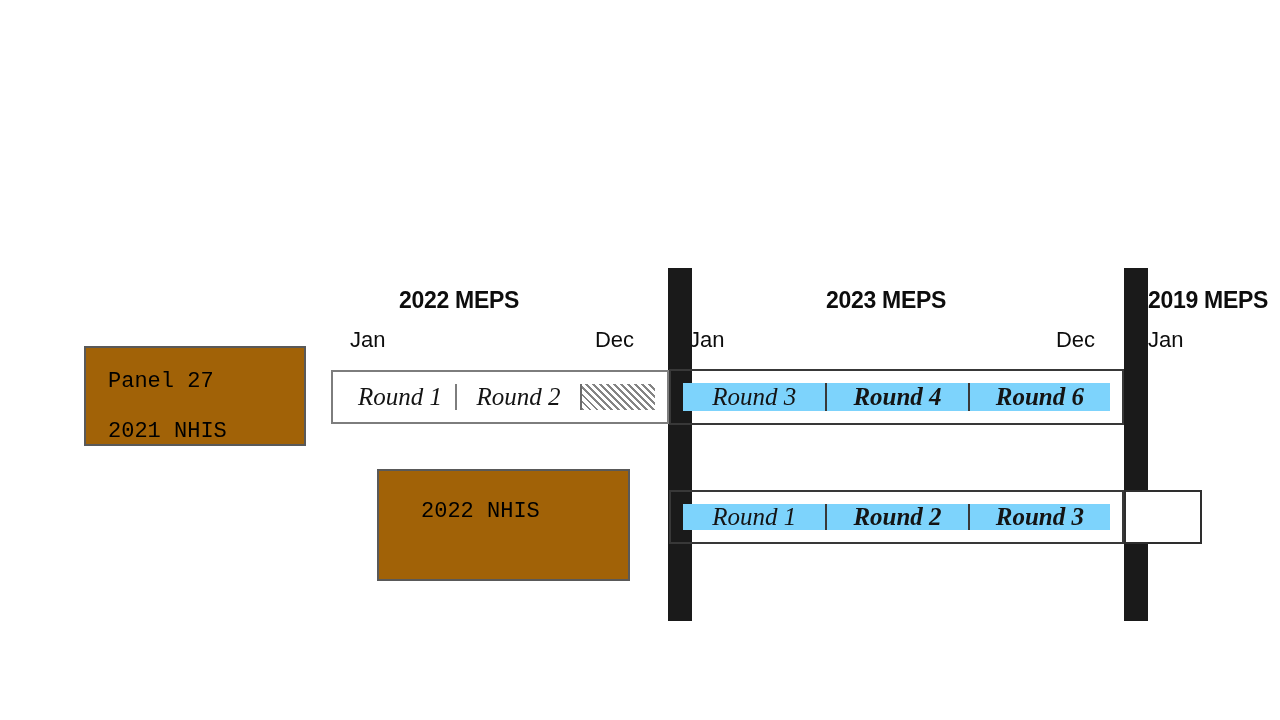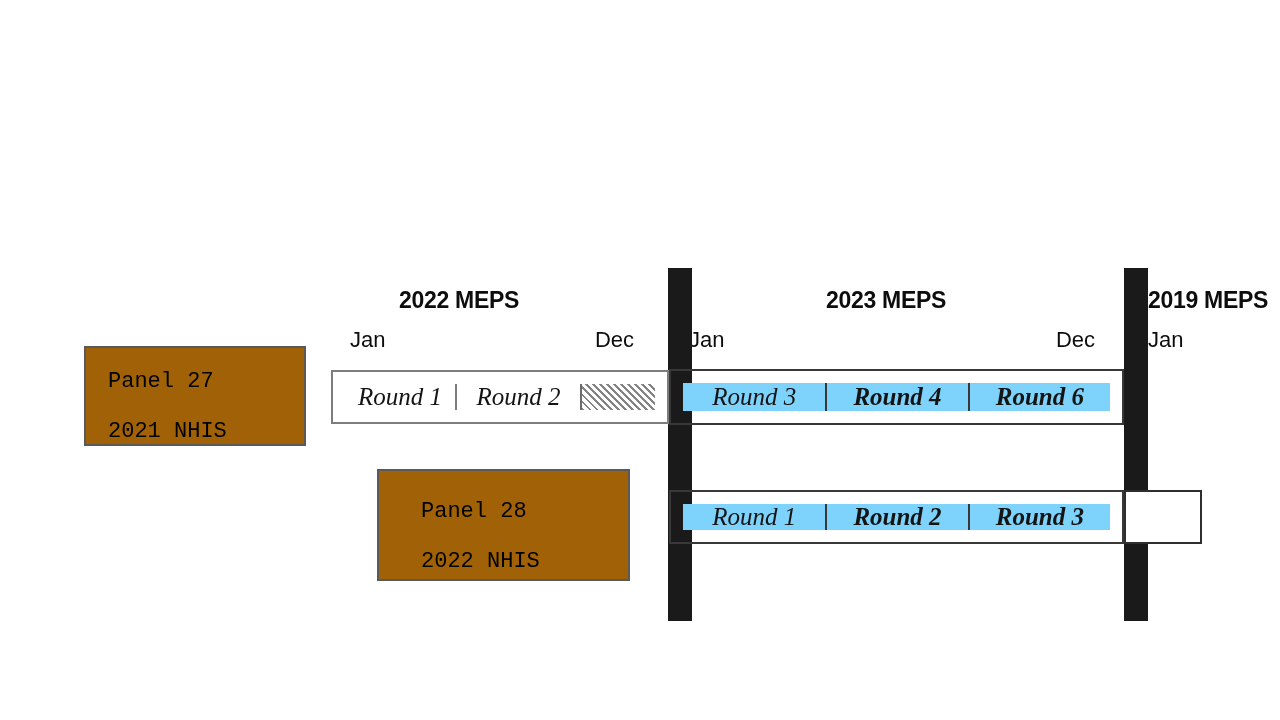--- a/index.html
+++ b/index.html
@@ -115,21 +115,20 @@
     <div class="cell c-hatch"></div>
   </div>
 
   <div class="bar-row row-p27-gray">
     <div class="cell cell-gray c-third">Round 3</div>
     <div class="cell cell-gray c-third">Round 4</div>
     <div class="cell cell-gray c-third">Round 6</div>
   </div>
 
   <div class="panel-box pb-28">
-    <div class="pline">Panel 28</div>
     <div class="pline">2022 NHIS</div>
   </div>
 
   <div class="bar-row row-p28-gray">
     <div class="cell cell-gray c-third">Round 1</div>
     <div class="cell cell-gray c-third">Round 2</div>
     <div class="cell cell-gray c-third">Round 3</div>
   </div>
 
   <div class="empty-box-2024"></div>

